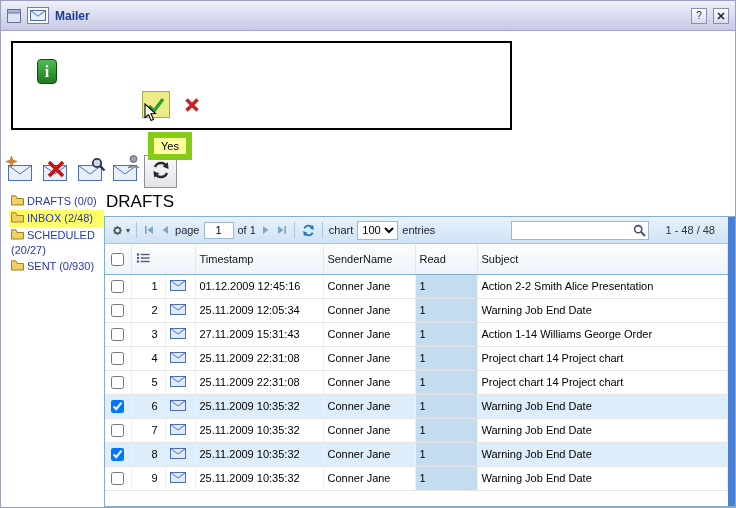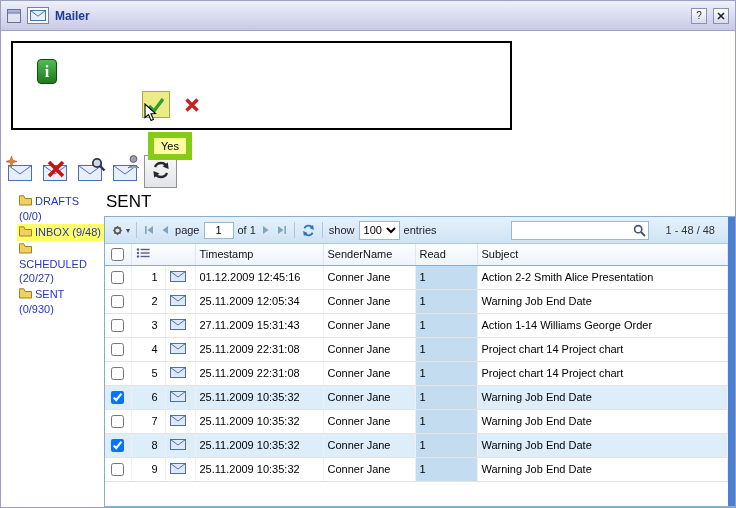--- a/index.html
+++ b/index.html
@@ -71,21 +71,21 @@
     width:33px; height:33px; border:1px solid transparent; background:transparent;
     position:relative; display:flex; align-items:center; justify-content:center; cursor:pointer;
   }
   .tool-btn.pressed { border:1px solid #8f9399; background:linear-gradient(#fafafa,#e2e4e8); }
   .icon-stack { position:relative; width:26px; height:24px; display:block; }
   .icon-stack .base { position:absolute; left:0; bottom:2px; }
   .icon-stack .ovl  { position:absolute; }
 
   
   .content { flex:1; display:flex; overflow:hidden; }
-  .sidebar { width:103px; flex:0 0 103px; padding:3px 0 0 16px; font-size:11px; overflow:hidden; }
+  .sidebar { width:103px; flex:0 0 103px; padding:3px 0 0 8px; font-size:11px; overflow:hidden; }
   .side-item { display:block; padding:1px 2px; color:#2636bb; cursor:pointer; line-height:14px; }
   .side-item.selected { background:#ffff66; }
   .folder-ico { display:inline-block; vertical-align:-1px; margin-right:3px; }
 
   .main { flex:1; display:flex; flex-direction:column; overflow:hidden; }
   .inbox-title { font-size:17px; color:#000; padding:2px 0 4px 2px; flex:0 0 auto; }
   .grid {
     flex:1; border:1px solid #86aecf; border-right:none;
     position:relative; display:flex; flex-direction:column; overflow:hidden; background:#fff;
   }
@@ -119,21 +119,21 @@
     font-family:"Liberation Sans",sans-serif;
   }
   .search-go { background:transparent; border:none; width:18px; height:17px; cursor:pointer;
     display:flex; align-items:center; justify-content:center; }
   .range { margin:0 14px 0 12px; color:#333; white-space:nowrap; }
 
   
   .table-wrap { flex:1; overflow:hidden; margin-right:7px; background:#fff; }
   table { border-collapse:collapse; width:100%; font-size:11px; table-layout:fixed; }
   thead th {
-    height:21px; background:linear-gradient(#fdfdfd,#edf4fa);
+    height:30px; background:linear-gradient(#fdfdfd,#edf4fa);
     border-bottom:1px solid #86aecf; border-right:1px solid #dde8f1;
     font-weight:normal; text-align:left; padding:0 4px; color:#111;margin-left:40px;
   }
   tbody td {
     height:24px; border-bottom:1px solid #e4e4e4; border-right:1px solid #efefef;
     padding:0 4px; white-space:nowrap; overflow:hidden; background:#fff; color:#000;
   }
   tr.selected td { background:#ddedfa; }
   td.read-cell, tr.selected td.read-cell { background:#c3dcf0; }
   td.read-cell.unread, tr.selected td.read-cell.unread { background:#5ea1dd; }
@@ -255,36 +255,36 @@
   <div class="content">
     <div class="sidebar">
       <div class="side-item">
         <span class="folder-ico"><svg width="13" height="11" viewBox="0 0 13 11">
               <path d="M0.5 2.5 L0.5 10 L12.5 10 L12.5 3.5 L6 3.5 L4.8 0.8 L0.5 0.8 Z" fill="#f0d060" stroke="#a08020"></path>
             </svg></span><span>DRAFTS (0/0)</span>
       </div>
       <div class="side-item selected">
         <span class="folder-ico"><svg width="13" height="11" viewBox="0 0 13 11">
               <path d="M0.5 2.5 L0.5 10 L12.5 10 L12.5 3.5 L6 3.5 L4.8 0.8 L0.5 0.8 Z" fill="#f0d060" stroke="#a08020"></path>
-            </svg></span><span>INBOX (9/48)</span>
+            </svg></span><span>INBOX (2/48)</span>
       </div>
       <div class="side-item">
         <span class="folder-ico"><svg width="13" height="11" viewBox="0 0 13 11">
               <path d="M0.5 2.5 L0.5 10 L12.5 10 L12.5 3.5 L6 3.5 L4.8 0.8 L0.5 0.8 Z" fill="#f0d060" stroke="#a08020"></path>
             </svg></span><span>SCHEDULED (20/27)</span>
       </div>
       <div class="side-item">
         <span class="folder-ico"><svg width="13" height="11" viewBox="0 0 13 11">
               <path d="M0.5 2.5 L0.5 10 L12.5 10 L12.5 3.5 L6 3.5 L4.8 0.8 L0.5 0.8 Z" fill="#f0d060" stroke="#a08020"></path>
             </svg></span><span>SENT (0/930)</span>
       </div>
     </div>
 
     <div class="main">
-      <div class="inbox-title">SENT</div>
+      <div class="inbox-title">DRAFTS</div>
 
       <div class="grid">
 
         <div class="pager">
           <button class="pbtn">
             <svg width="15" height="15" viewBox="0 0 16 16">
                 <rect x="4.5" y="4.5" width="7" height="7" fill="#555"></rect>
                 <rect x="4.5" y="4.5" width="7" height="7" fill="#555" transform="rotate(45 8 8)"></rect>
                 <circle cx="8" cy="8" r="2.2" fill="#dcebf7"></circle>
               </svg>
@@ -319,21 +319,21 @@
           <span class="vsep"></span>
           <button class="pbtn">
             <svg width="15" height="15" viewBox="0 0 22 22">
               <path d="M5 8 A6.5 6.5 0 0 1 17 8" fill="none" stroke="#2a7ab5" stroke-width="2.6"></path>
               <polygon points="17.8,3 18.8,10.2 12.4,7.4" fill="#2a7ab5"></polygon>
               <path d="M17 14 A6.5 6.5 0 0 1 5 14" fill="none" stroke="#2a7ab5" stroke-width="2.6"></path>
               <polygon points="4.2,19 3.2,11.8 9.6,14.6" fill="#2a7ab5"></polygon>
             </svg>
           </button>
           <span class="vsep"></span>
-          <span>show</span>
+          <span>chart</span>
           <select class="size-select">
             <option>100</option>
           </select>
           <span>entries</span>
           <span class="searchbox">
             <input value="" style="">
             <button class="search-go">
               <svg width="13" height="13" viewBox="0 0 13 13">
                   <circle cx="5.2" cy="5.2" r="3.6" fill="none" stroke="#44526e" stroke-width="1.6"></circle>
                   <path d="M8 8 L12 12" stroke="#44526e" stroke-width="2"></path>

